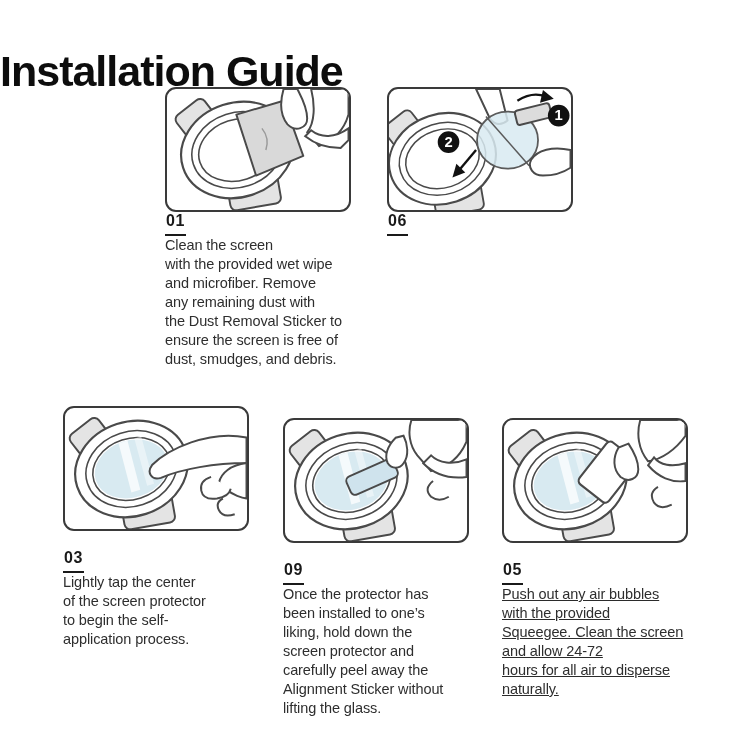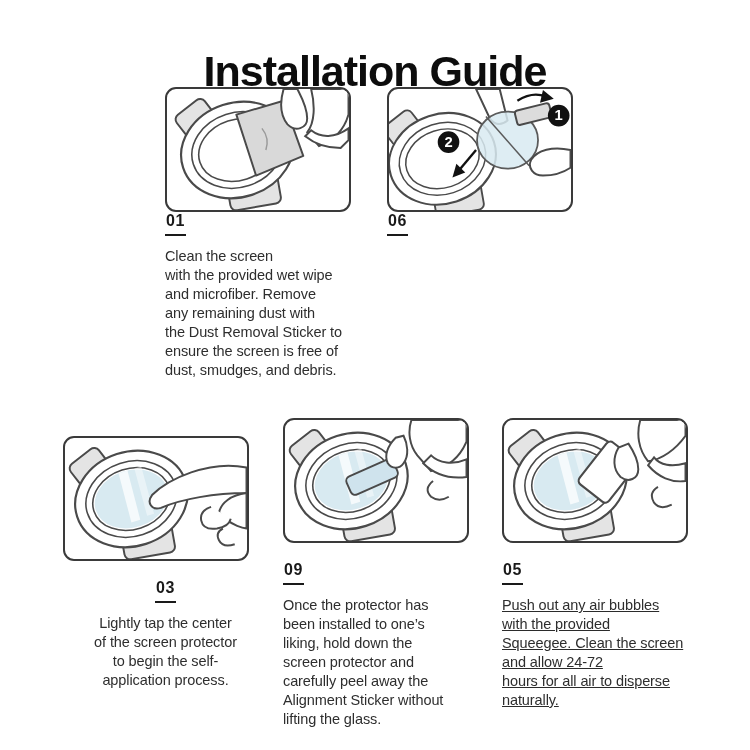--- a/index.html
+++ b/index.html
@@ -2,36 +2,36 @@
 <html><head>
 <meta charset="utf-8">
 <style>
   html,body{margin:0;padding:0;}
   body{
     width:750px;height:750px;position:relative;background:#ffffff;
     font-family:"Liberation Sans","DejaVu Sans",sans-serif;color:#2b2b2b;
     overflow:hidden;
   }
   .page-title{
-    position:absolute;top:18px;left:0;right:0;text-align:center;
+    position:absolute;top:18px;left:0;right:0;text-align:left;
     font-size:43px;font-weight:700;letter-spacing:-1px;color:#0d0d0d;
   }
   .step{position:absolute;width:205px;}
   .panel{
     width:182px;height:121px;border:2px solid #3a3a3a;border-radius:11px;
     background:#fff;overflow:hidden;
   }
   .panel svg{display:block;width:100%;height:100%;}
   .step-number{
     display:inline-block;font-size:16px;font-weight:700;
     color:#1a1a1a;border-bottom:2.5px solid #1a1a1a;padding:0 1px 4px 1px;
     letter-spacing:0.5px;
   }
   .step-text{
-    margin-top:11px;font-size:14.5px;line-height:19px;color:#2e2e2e;
+    font-size:14.5px;line-height:19px;color:#2e2e2e;
     white-space:pre-line;letter-spacing:-0.1px;
   }
   .row2 .step-number{margin-top:18px;}
   .defs-holder{position:absolute;width:0;height:0;overflow:hidden;}
 </style>
 </head>
 <body>
 
 <svg class="defs-holder" aria-hidden="true">
   <defs>
@@ -89,21 +89,21 @@
       <text x="172" y="32" text-anchor="middle" font-size="15" font-weight="bold" fill="#ffffff">1</text>
       <line x1="88" y1="62" x2="72" y2="81" stroke="#111111" stroke-width="2.4"></line>
       <polygon points="77,85 64,90 68,76" fill="#111111"></polygon>
       <circle cx="60" cy="54" r="11" fill="#111111"></circle>
       <text x="60" y="59" text-anchor="middle" font-size="15" font-weight="bold" fill="#ffffff">2</text>
     </svg>
   </div>
   <div class="step-number">06</div>
 </div>
 
-<div class="step row2" style="left:63px;top:436px;text-align:center;">
+<div class="step row2" style="left:63px;top:406px;">
   <div class="panel">
     <svg viewBox="0 0 184 123">
       <use href="#watch-screen-blue" transform="translate(4,2)"></use>
       <path d="M184,30 C146,22 104,42 88,58 C82,66 88,74 97,71 C118,62 152,56 184,56 Z" fill="#ffffff" stroke="#4a4a4a" stroke-width="2"></path>
       <path d="M184,56 C168,58 158,66 156,76 C168,90 184,92 184,92 Z" fill="#ffffff" stroke="#4a4a4a" stroke-width="2"></path>
       <path d="M148,70 q-12,4 -10,14 q2,10 16,8 q12,-2 14,-10" fill="#ffffff" stroke="#4a4a4a" stroke-width="2"></path>
       <path d="M160,92 q-8,4 -4,12 q4,8 16,4" fill="#ffffff" stroke="#4a4a4a" stroke-width="2"></path>
     </svg>
   </div>
   <div class="step-number">03</div>

